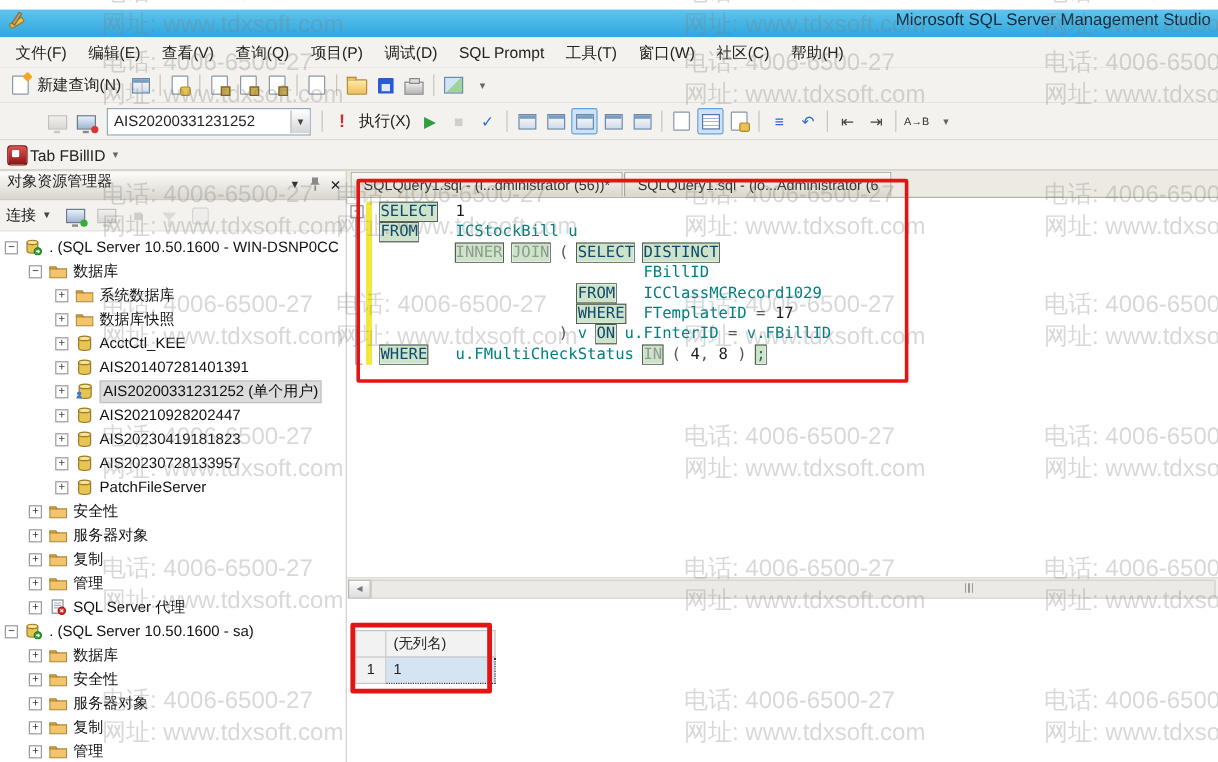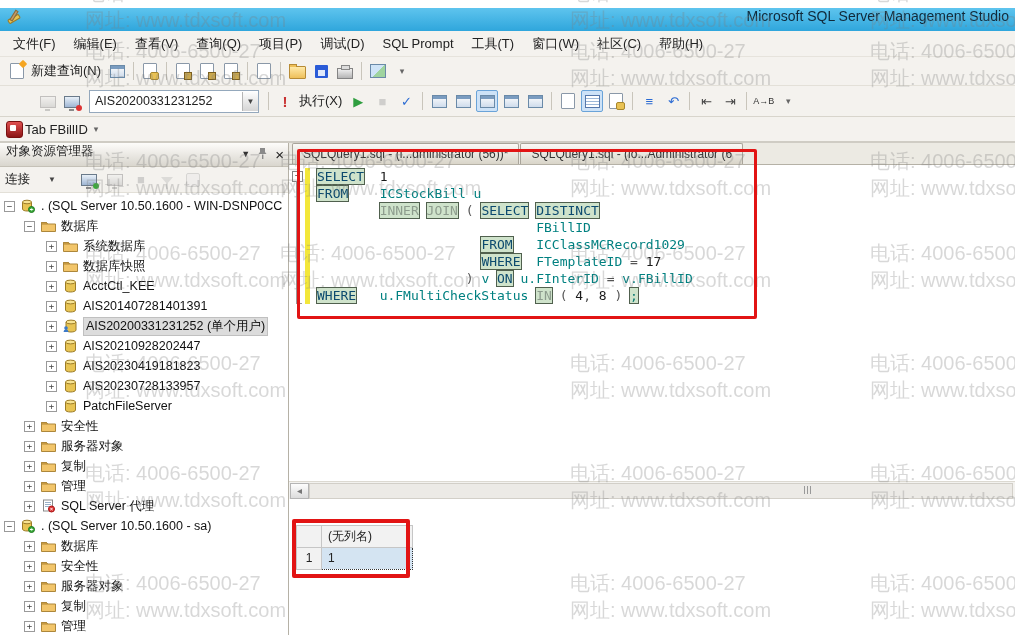--- a/index.html
+++ b/index.html
@@ -51,21 +51,21 @@
   .i-tabhist::after{content:"";position:absolute;left:3px;top:3px;width:6px;height:6px;background:#fff;border-radius:1px;}
   .i-scroll{width:12px;height:12px;background:#e8e8e8;border:1px solid #aaa;border-radius:2px;display:inline-block;}
   .dis{opacity:.40;filter:grayscale(1);}
 
   
   #main{display:flex;height:497px;border-top:1px solid #cfccc4;}
   #objexp{width:288px;flex:none;background:#f6f5f1;display:flex;flex-direction:column;border-right:1px solid #b5b1a6;}
   #oe-header{height:23px;background:linear-gradient(#fdfcfa,#d9d6ce);border-bottom:1px solid #c5c1b7;display:flex;padding:0 4px 0 6px;}
   #oe-title{font-size:12.5px;}
   #oe-hdr-icons{margin-left:auto;display:flex;align-items:center;gap:7px;color:#333;}
-  #oe-connectbar{height:25px;display:flex;align-items:center;gap:18px;padding-left:5px;background:#f4f2ee;border-bottom:1px solid #e3e0d8;}
+  #oe-connectbar{height:25px;display:flex;align-items:center;gap:5px;padding-left:5px;background:#f4f2ee;border-bottom:1px solid #e3e0d8;}
   #oe-tree{flex:1;background:#fff;overflow:hidden;padding-top:3px;}
   .trow{height:20px;display:flex;align-items:center;white-space:nowrap;font-size:12.5px;color:#111;}
   .exp{width:9px;height:9px;border:1px solid #9a9a9a;background:#fff;font:9px/8px "DejaVu Sans Mono",monospace;text-align:center;color:#444;margin-right:5px;flex:none;}
   .ticon{width:16px;display:flex;justify-content:center;margin-right:5px;flex:none;}
   .tsel{background:#dcdcdc;border:1px solid #c0c0c0;padding:0 2px;}
 
   #rightpane{flex:1;display:flex;flex-direction:column;position:relative;background:#fff;min-width:0;}
   #doc-tabs{height:21px;background:#eceae3;display:flex;align-items:flex-end;padding-left:3px;border-bottom:1px solid #b5b1a6;overflow:hidden;}
   .dtab{height:20px;line-height:20px;padding:0 10px;font-size:12px;color:#333;background:linear-gradient(#faf9f6,#d9d5c9);
         border:1px solid #a9a49a;border-bottom:none;border-radius:2px 2px 0 0;margin-right:1px;white-space:nowrap;}

